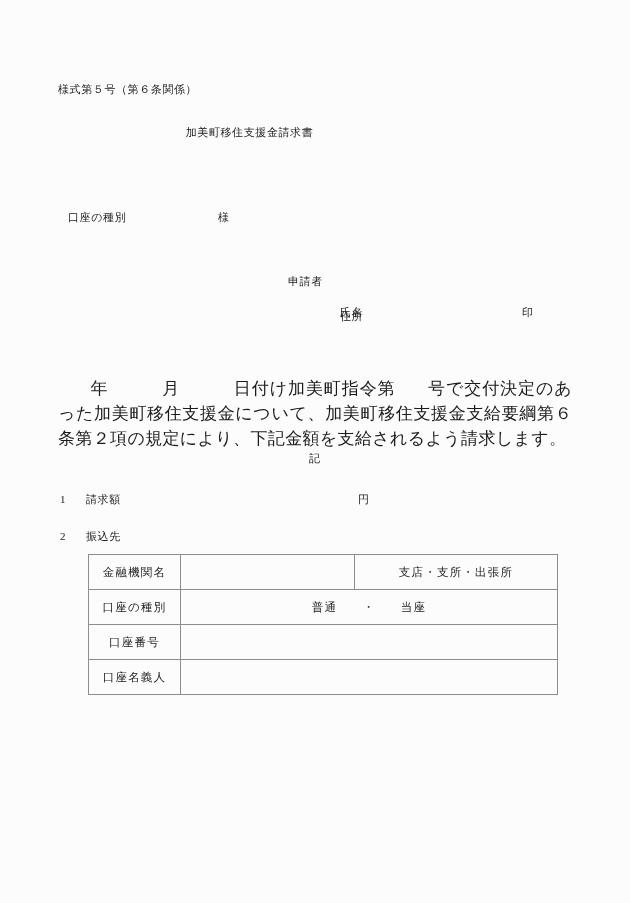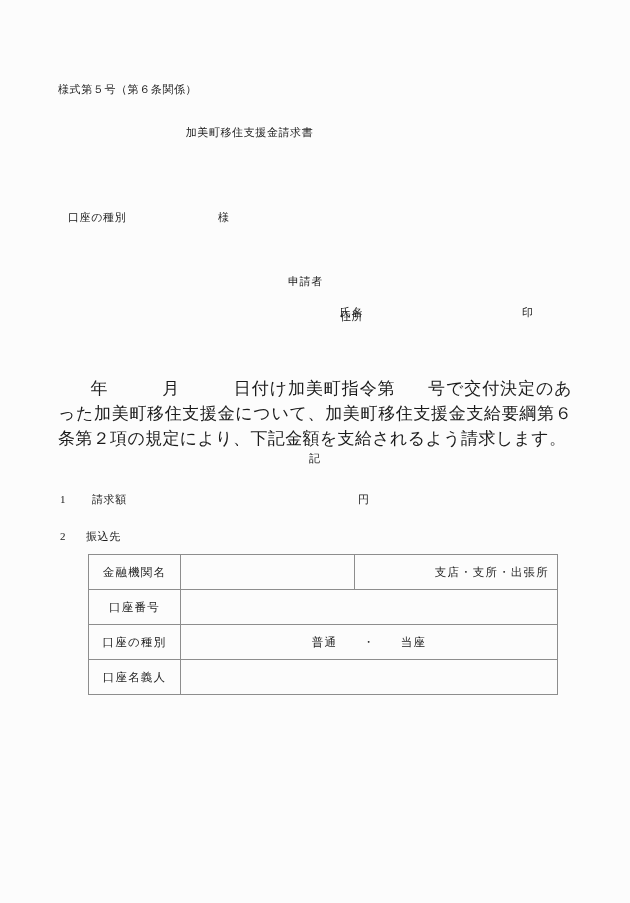--- a/index.html
+++ b/index.html
@@ -84,21 +84,21 @@
   .body-text .indent { display: inline-block; width: 32px; }
   .body-text .gap-m { display: inline-block; width: 32px; }
   .ki {
     left: 0;
     top: 450px;
     width: 630px;
     text-align: center;
     letter-spacing: 1px;
   }
   .item1-no { left: 60px; top: 491px; }
-  .item1-label { left: 92px; top: 491px; }
+  .item1-label { left: 86px; top: 491px; }
   .item1-unit { left: 358px; top: 491px; }
   .item2-no { left: 60px; top: 528px; }
   .item2-label { left: 86px; top: 528px; }
 
   table.bank {
     position: absolute;
     left: 88px;
     top: 554px;
     width: 470px;
     border-collapse: collapse;
@@ -115,21 +115,21 @@
   }
   td.label-cell {
     width: 92px;
     text-align: center;
     letter-spacing: 1.6px;
     padding: 0 2px;
   }
   td.value-cell { text-align: left; }
   td.branch-cell {
     width: 203px;
-    text-align: right;
+    text-align: center;
     letter-spacing: 1.2px;
   }
   td.type-cell {
     text-align: center;
     letter-spacing: 1px;
     white-space: pre;
   }
   td.tall { height: 37px; }
 </style>
 </head>
@@ -168,26 +168,26 @@
   <div class="abs t item2-label">振込先</div>
 
   <table class="bank">
     <tbody>
       <tr>
         <td class="label-cell">金融機関名</td>
         <td class="value-cell"></td>
         <td class="branch-cell">支店・支所・出張所</td>
       </tr>
       <tr>
+        <td class="label-cell">口座の種別</td>
+        <td class="type-cell" colspan="2">普通　　・　　当座</td>
+      </tr>
+      <tr>
         <td class="label-cell tall">口座番号</td>
         <td class="value-cell tall" colspan="2"></td>
-      </tr>
-      <tr>
-        <td class="label-cell">口座の種別</td>
-        <td class="type-cell" colspan="2">普通　　・　　当座</td>
       </tr>
       <tr>
         <td class="label-cell tall">口座名義人</td>
         <td class="value-cell tall" colspan="2"></td>
       </tr>
     </tbody>
   </table>
 
 </div>
 

